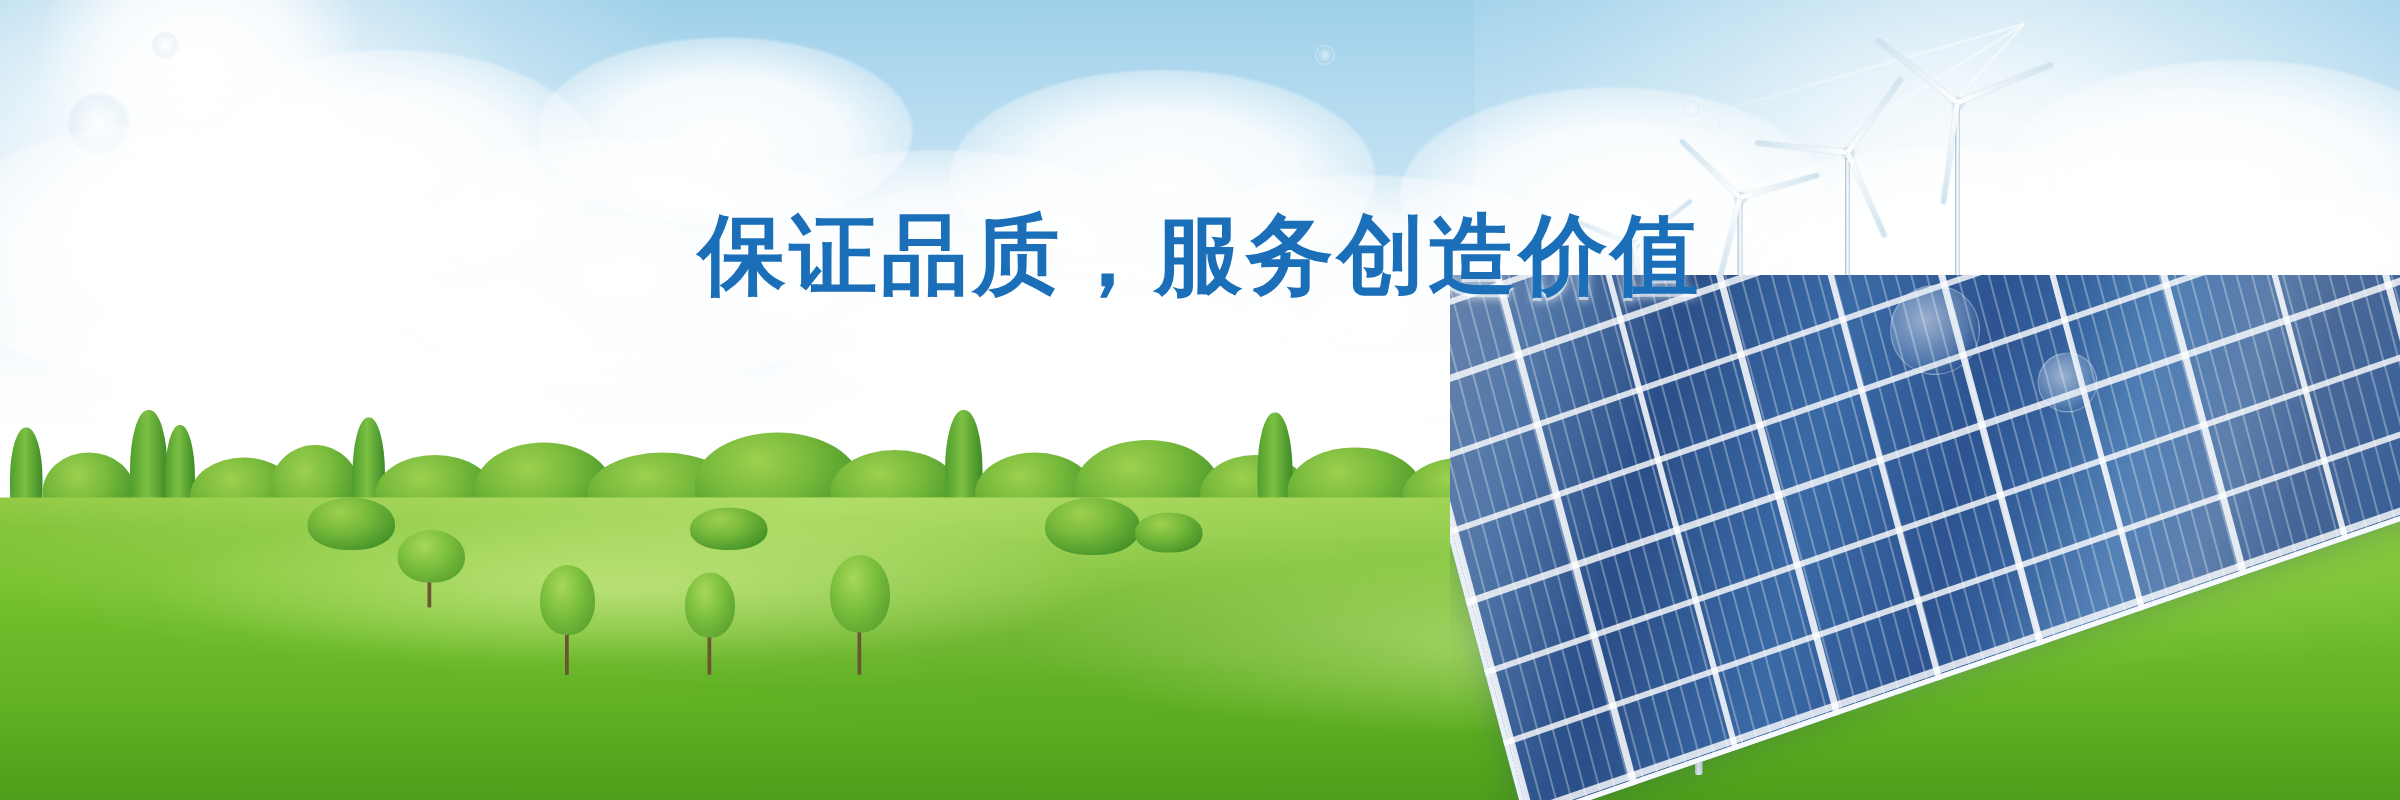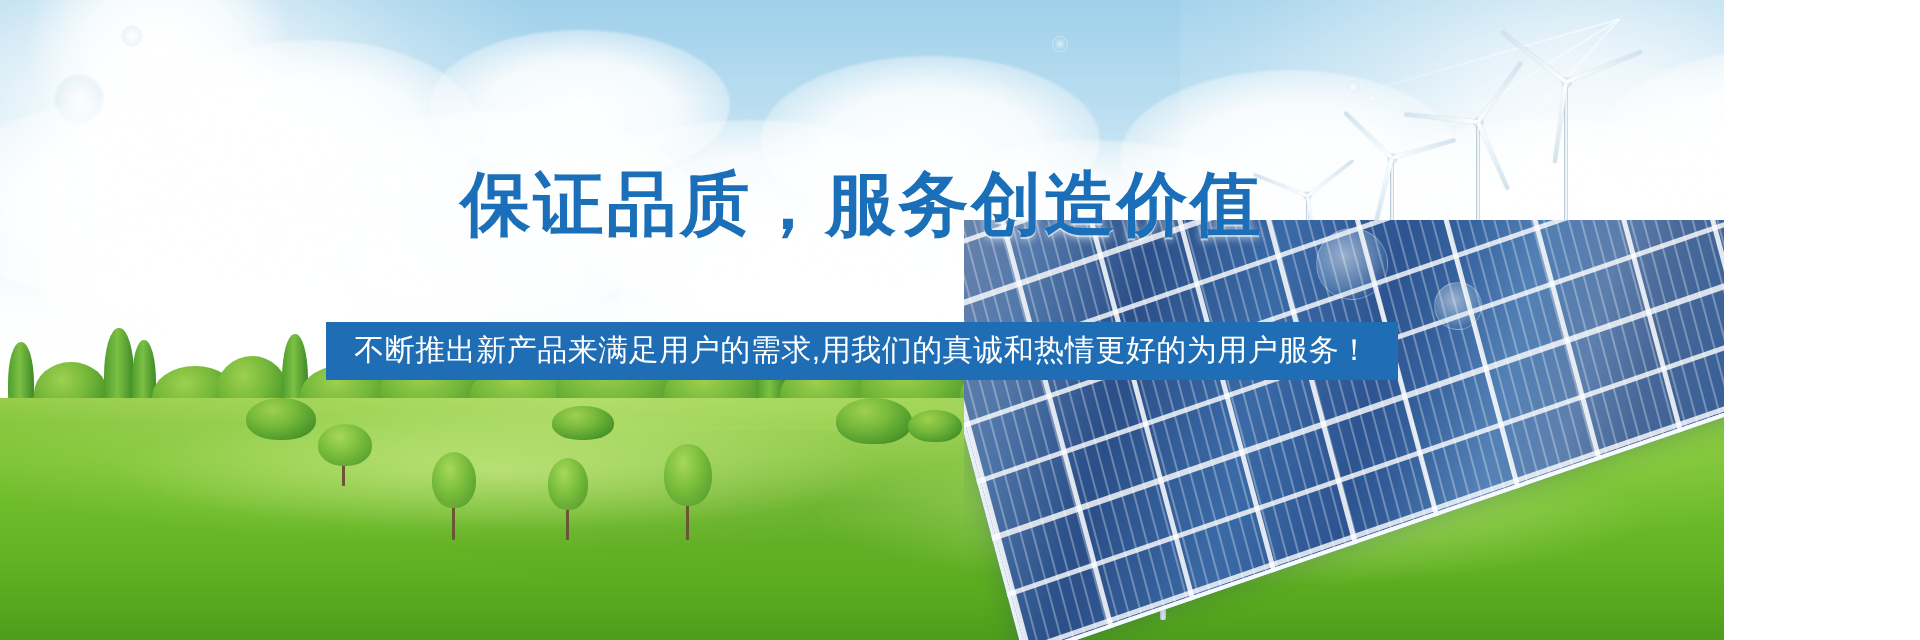--- a/index.html
+++ b/index.html
@@ -1,21 +1,21 @@
 <!DOCTYPE html>
 <html><head>
 <meta charset="utf-8">
 <title>Banner</title>
 <style>
   html,body{margin:0;padding:0;background:#fff;}
   body{font-family:"Liberation Sans","DejaVu Sans",sans-serif;}
 
   .banner{
     position:relative;
-    width:1724px;height:640px;
+    width:1920px;height:640px;
     overflow:hidden;
     
     background:linear-gradient(to bottom,#9fd0ea 0%,#b6dcf0 14%,#cfe7f4 28%,#e4f1f8 42%,#f2f8fb 54%,#ffffff 62%,#ffffff 100%);
   }
 
   
   .sun-glow{
     position:absolute;left:-140px;top:-200px;width:720px;height:620px;
     background:radial-gradient(ellipse at 42% 52%,
         rgba(255,255,255,.97) 0%,
@@ -296,17 +296,14 @@
     <div class="panel-frame-post" style="left:196px;top:150px;width:6px;height:250px;"></div>
     <div class="panel-array">
       <div class="panel-sheen"></div>
     </div>
     <div class="bokeh" style="left:352px;top:8px;width:70px;height:70px;"></div>
     <div class="bokeh" style="left:470px;top:62px;width:46px;height:46px;"></div>
   </div>
 
   <div class="headline">保证品质，服务创造价值</div>
 
-  <div class="sub-wrap">
-    <div class="subbar">不断推出新产品来满足用户的需求,用我们的真诚和热情更好的为用户服务！</div>
-  </div>
 
 </div>
 
 </body></html>

